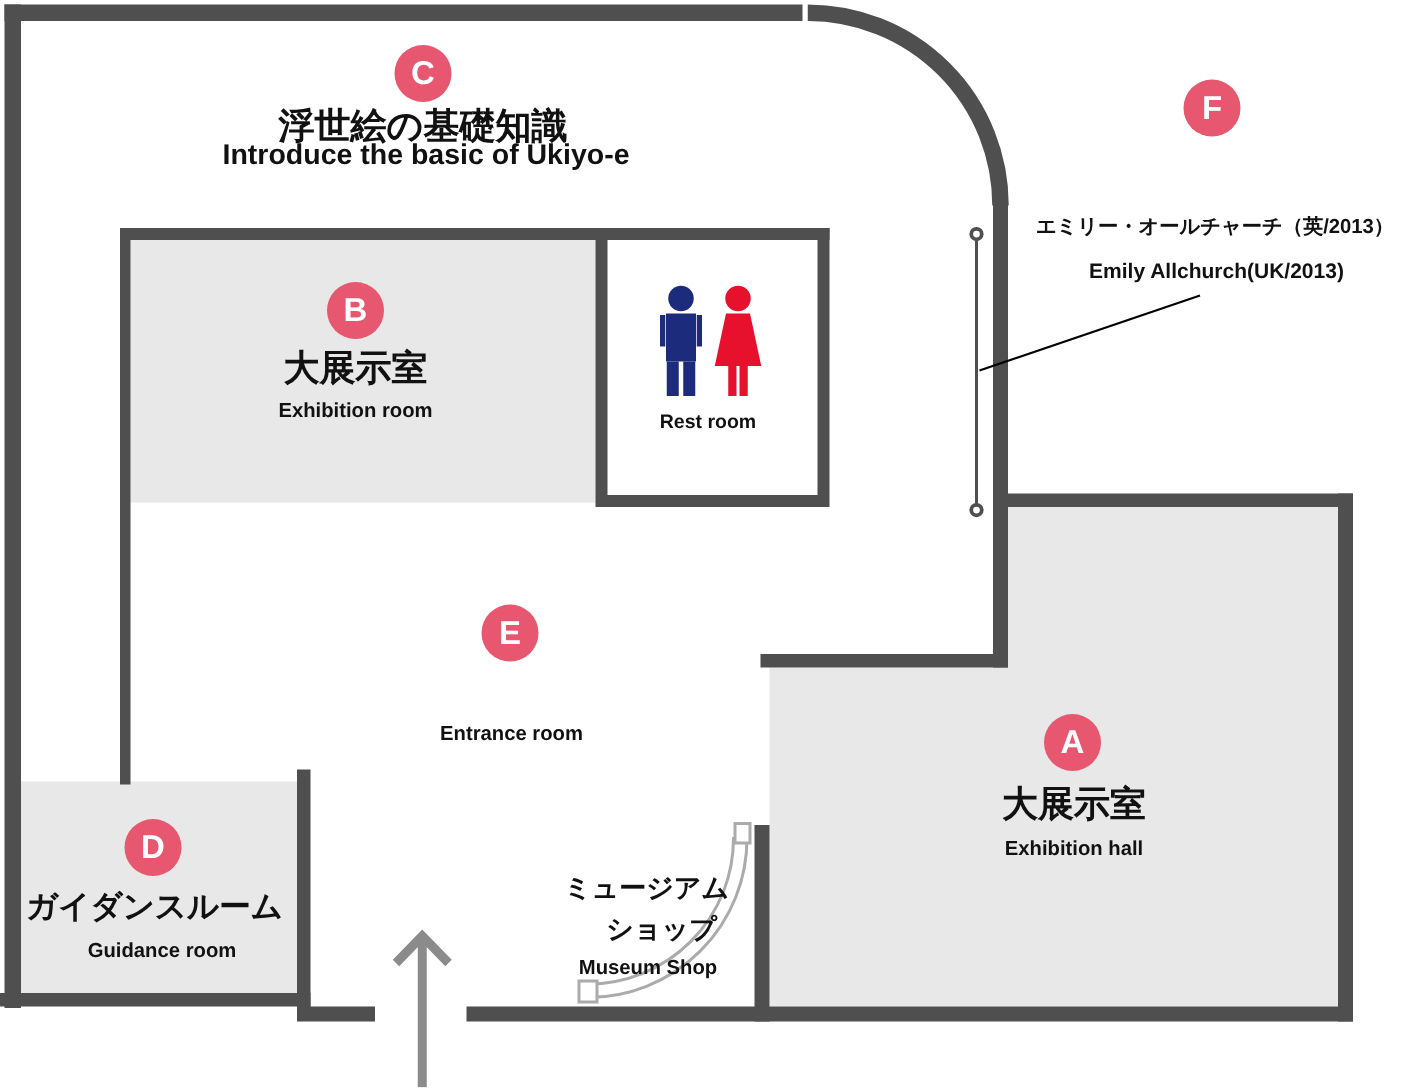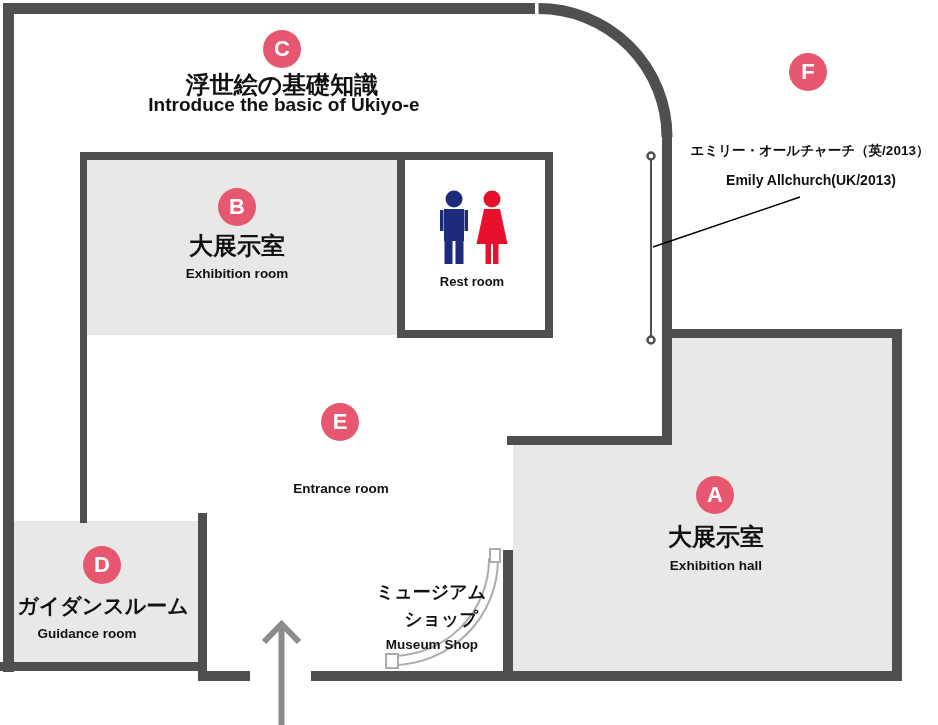--- a/index.html
+++ b/index.html
@@ -106,19 +106,19 @@
 
   <div class="lbl" style="left:810px;top:151px;font-size:13.5px">エミリー・オールチャーチ（英/2013）</div>
   <div class="lbl" style="left:811px;top:180px;font-size:14px">Emily Allchurch(UK/2013)</div>
 
   <div class="lbl" style="left:341px;top:489px;font-size:13.5px">Entrance room</div>
 
   <div class="lbl" style="left:716px;top:537px;font-size:24px">大展示室</div>
   <div class="lbl" style="left:716px;top:566px;font-size:13.5px">Exhibition hall</div>
 
   <div class="lbl" style="left:103px;top:605px;font-size:21px">ガイダンスルーム</div>
-  <div class="lbl" style="left:87px;top:634px;font-size:13.5px">Guidance room</div>
+  <div class="lbl" style="left:108px;top:634px;font-size:13.5px">Guidance room</div>
 
   <div class="lbl" style="left:431px;top:592px;font-size:18px">ミュージアム</div>
   <div class="lbl" style="left:441px;top:619px;font-size:18px">ショップ</div>
   <div class="lbl" style="left:432px;top:645px;font-size:13.5px">Museum Shop</div>
 
 </div>
 
 </body></html>

